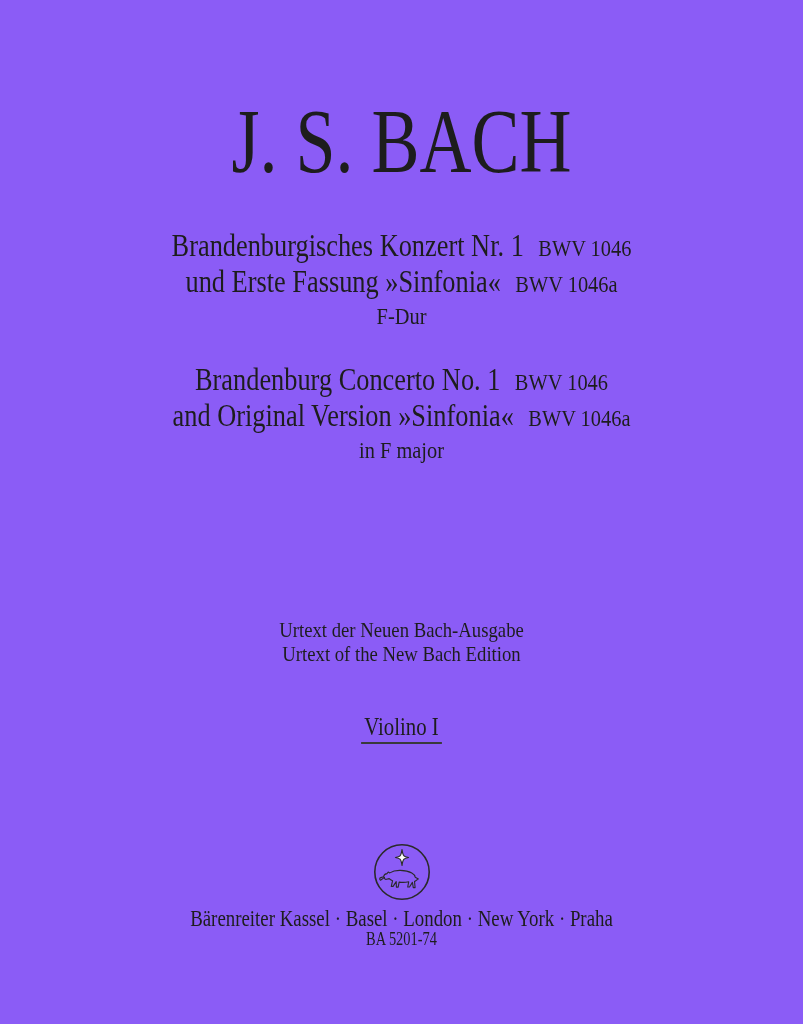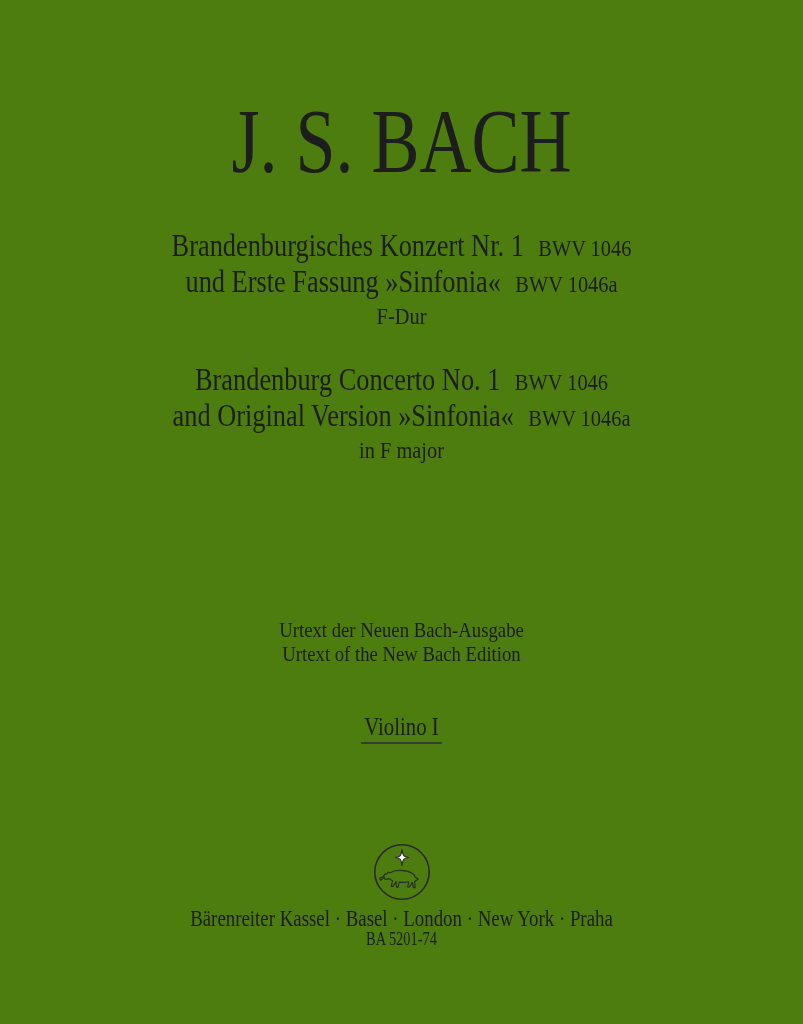--- a/index.html
+++ b/index.html
@@ -1,21 +1,21 @@
 <!DOCTYPE html>
 <html><head>
 <meta charset="utf-8">
 <style>
   html, body { margin: 0; padding: 0; background: #e8e8e8; }
   .page {
     position: relative;
     width: 803px;
     height: 1024px;
     margin: 0 auto;
-    background: #4d7c0f;
+    background: #8b5cf6;
     color: #1d1d1d;
     font-family: "Liberation Serif", "DejaVu Serif", serif;
     overflow: hidden;
   }
   .abs-line {
     position: absolute;
     left: 0;
     right: 0;
     text-align: center;
     white-space: nowrap;

